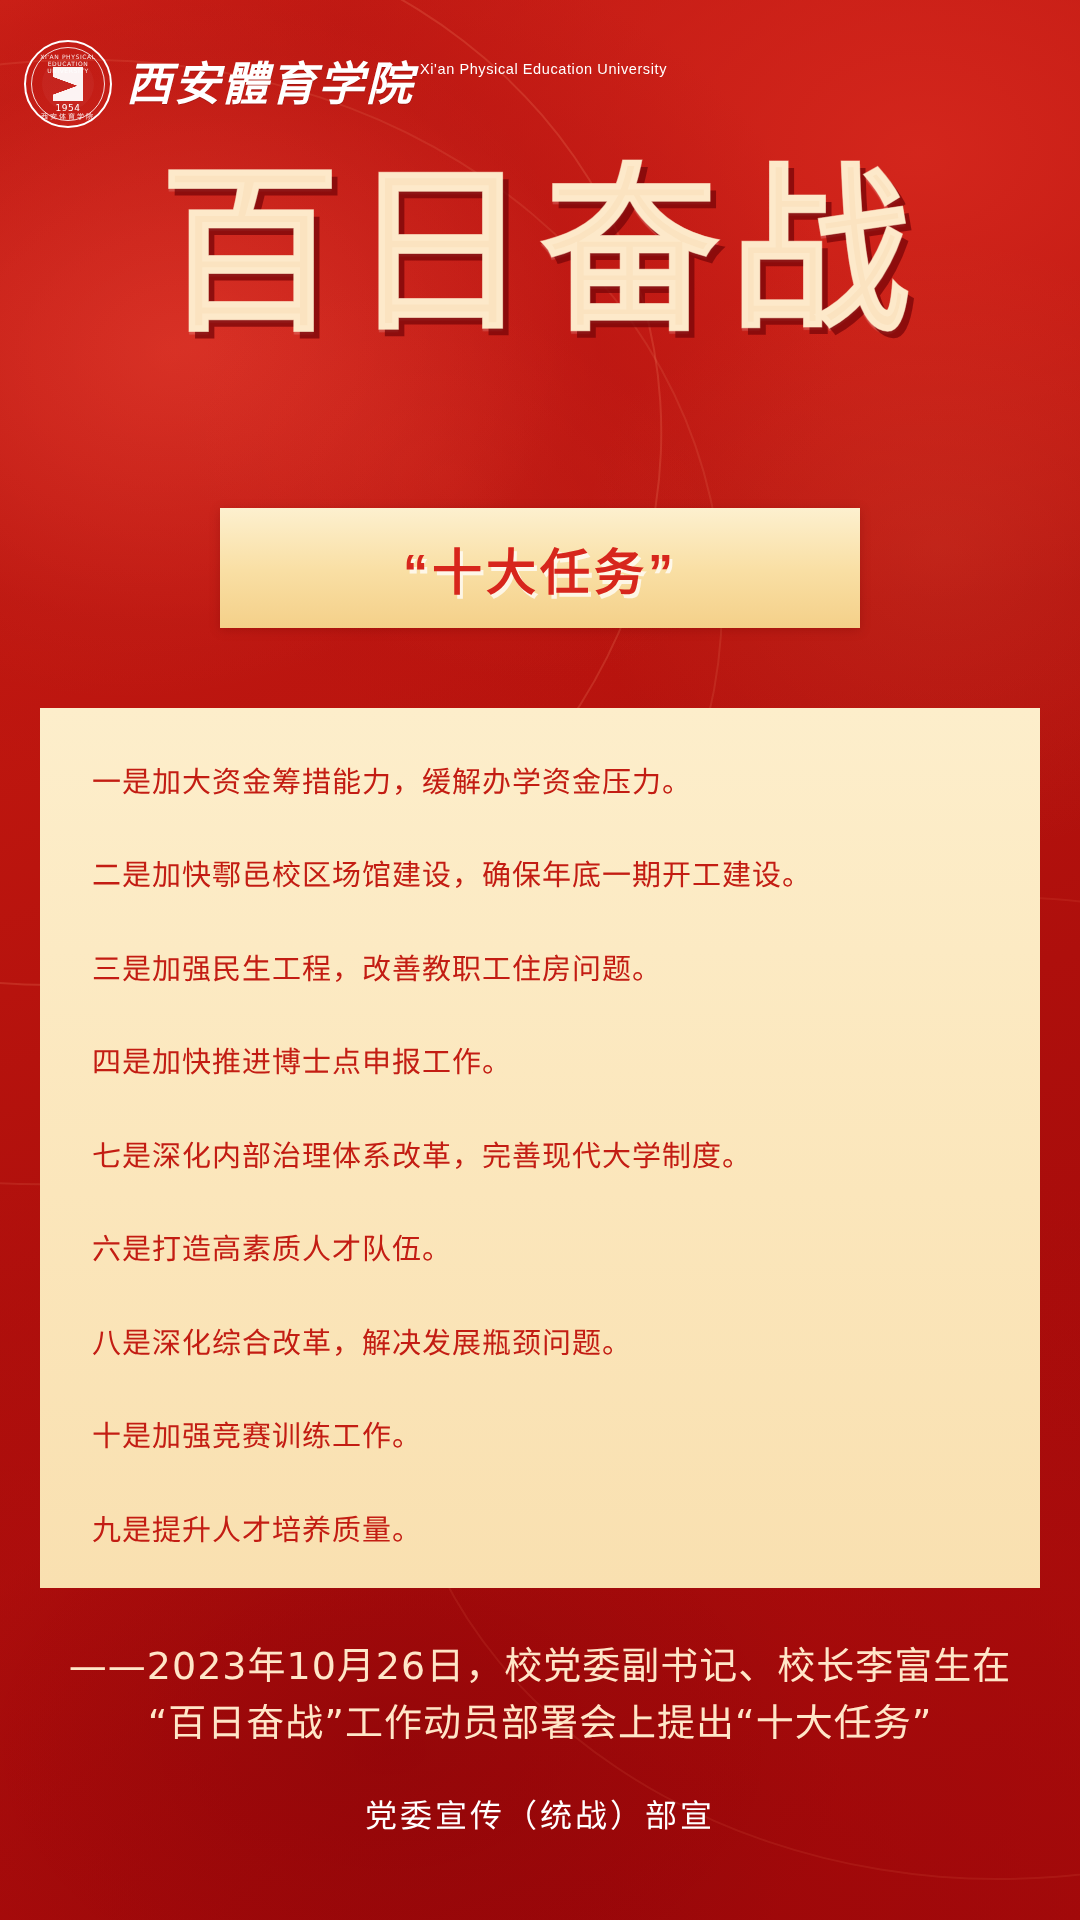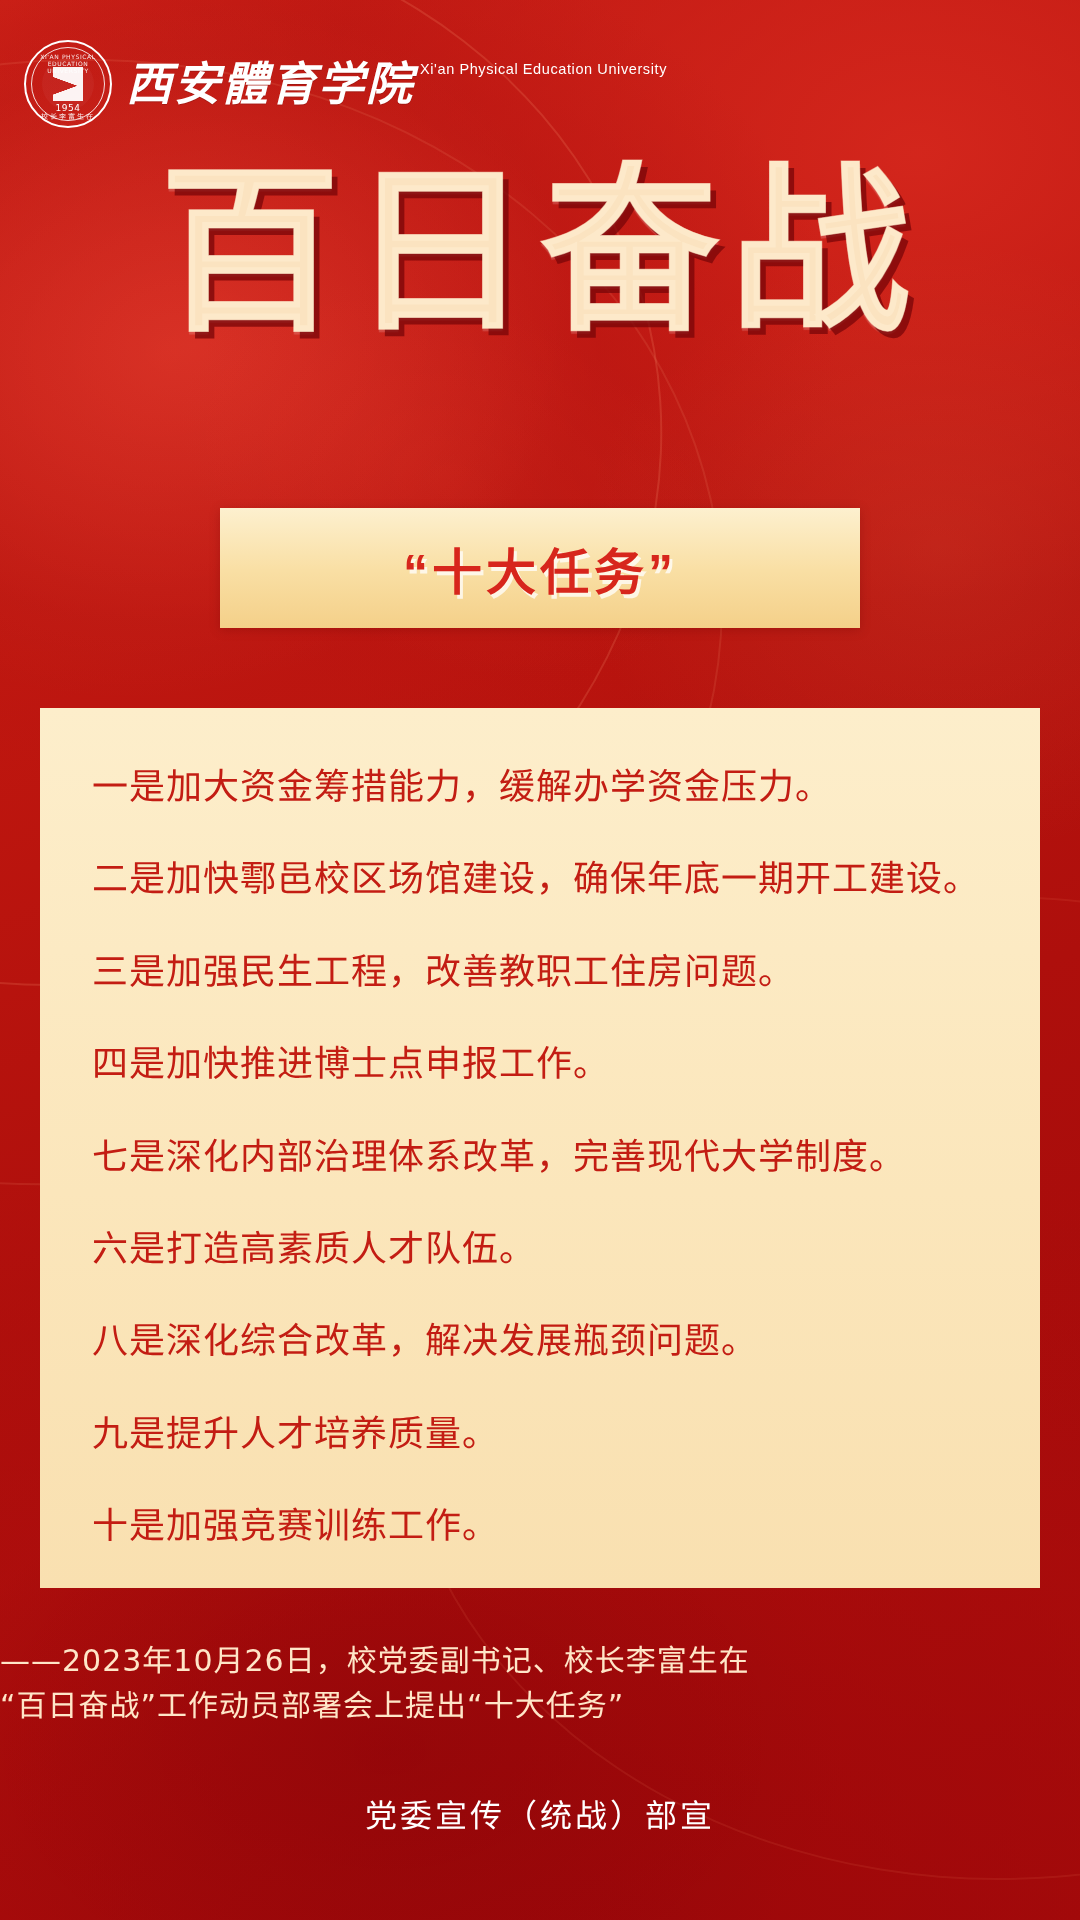--- a/index.html
+++ b/index.html
@@ -206,37 +206,38 @@
     width: 1000px;
     height: 880px;
     box-sizing: border-box;
     padding: 56px 52px 40px 52px;
     background: linear-gradient(180deg, #fdeecb 0%, #fbe6bb 55%, #f9e0b0 100%);
     display: flex;
     flex-direction: column;
     justify-content: space-between;
   }
   .task-item {
-    font-size: 36px;
+    font-size: 29px;
     line-height: 1.25;
     color: #c31d13;
     font-weight: 500;
     letter-spacing: 1px;
     font-family: "DejaVu Sans", "Liberation Sans", sans-serif;
     white-space: nowrap;
   }
 
   
   .attribution {
     position: absolute;
     left: 0;
     top: 1638px;
     width: 100%;
+    text-align: center;
     color: #ffe6c8;
-    font-size: 30px;
+    font-size: 38px;
     line-height: 1.5;
     letter-spacing: 1px;
     font-family: "DejaVu Sans", "Liberation Sans", sans-serif;
   }
   .attribution .line2 { display: block; }
 
   .issuer {
     position: absolute;
     left: 0;
     top: 1790px;
@@ -262,21 +263,21 @@
   <div class="curve curve-3"></div>
 
   <div class="header">
     <div class="logo-wrap">
       <div class="seal">
         <div class="seal-arc-top">XI'AN PHYSICAL EDUCATION UNIVERSITY</div>
         <div class="seal-inner">
           <div class="seal-figure"></div>
         </div>
         <div class="seal-year">1954</div>
-        <div class="seal-arc-bottom">校长李富生在</div>
+        <div class="seal-arc-bottom">西安体育学院</div>
       </div>
       <div class="logo-text">
         <div class="logo-cn">西安體育学院</div>
         <div class="logo-en">Xi'an Physical Education University</div>
       </div>
     </div>
   </div>
 
   <div class="main-title">百日奋战</div>
 
@@ -285,22 +286,22 @@
   </div>
 
   <div class="card">
     <div class="task-item">一是加大资金筹措能力，缓解办学资金压力。</div>
     <div class="task-item">二是加快鄠邑校区场馆建设，确保年底一期开工建设。</div>
     <div class="task-item">三是加强民生工程，改善教职工住房问题。</div>
     <div class="task-item">四是加快推进博士点申报工作。</div>
     <div class="task-item">七是深化内部治理体系改革，完善现代大学制度。</div>
     <div class="task-item">六是打造高素质人才队伍。</div>
     <div class="task-item">八是深化综合改革，解决发展瓶颈问题。</div>
+    <div class="task-item">十是加强竞赛训练工作。</div>
     <div class="task-item">九是提升人才培养质量。</div>
-    <div class="task-item">十是加强竞赛训练工作。</div>
   </div>
 
   <div class="attribution">
     <span>——2023年10月26日，校党委副书记、校长李富生在</span>
     <span class="line2">“百日奋战”工作动员部署会上提出“十大任务”</span>
   </div>
 
   <div class="issuer">党委宣传（统战）部宣</div>
 
 </div>

